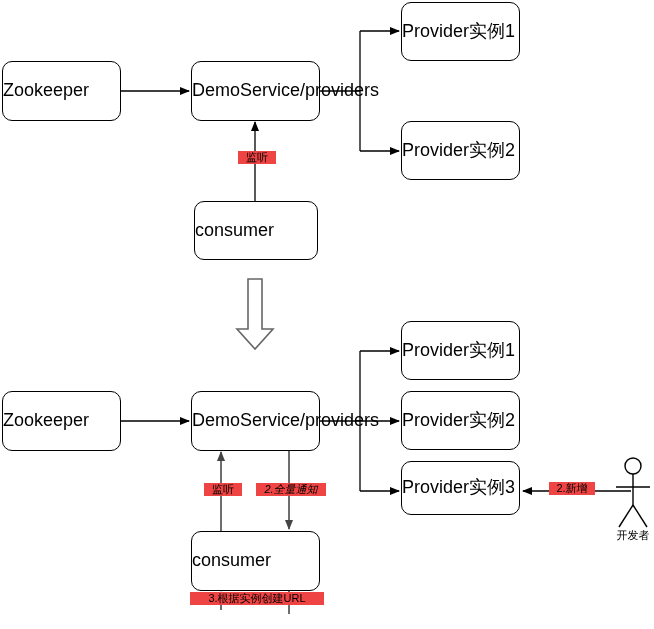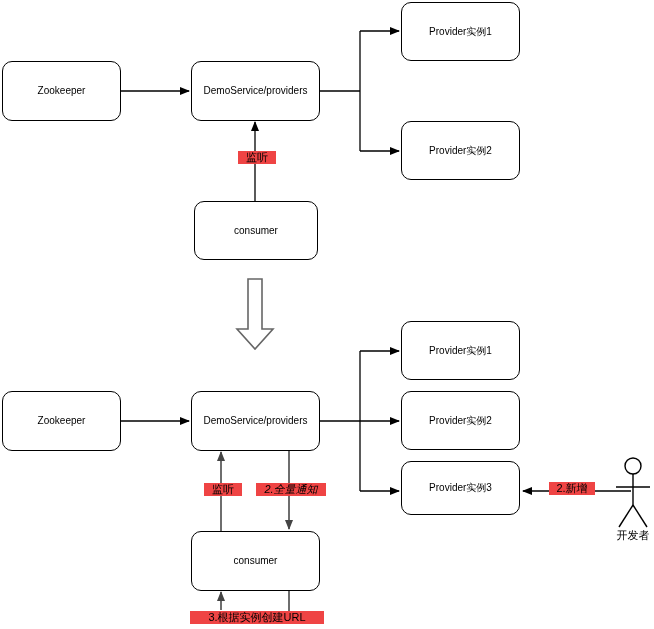--- a/index.html
+++ b/index.html
@@ -26,22 +26,22 @@
     height: 629px;
   }
   .node-box {
     position: absolute;
     box-sizing: border-box;
     border: 1.4px solid #000000;
     border-radius: 10px;
     background: #ffffff;
     display: flex;
     align-items: center;
-    justify-content: center;
-    font-size: 10px;
+    justify-content: flex-start;
+    font-size: 18px;
     color: #000000;
     line-height: 1.2;
     white-space: nowrap;
     letter-spacing: 0px;
   }
   .edge-label {
     position: absolute;
     font-size: 11px;
     color: #000000;
     background: #ef4444;
@@ -173,19 +173,19 @@
   </div>
 
   <div class="node-box" style="left:191px; top:531px; width:129px; height:60px;">
     <span>consumer</span>
   </div>
 
   <div class="edge-label" style="left:204px; top:483px; width:36px;">监听</div>
 
   <div class="edge-label" style="left:256px; top:483px; width:68px;font-style:italic;">2.全量通知</div>
 
-  <div class="edge-label" style="left:190px; top:611px; width:132px;">3.根据实例创建URL</div>
+  <div class="edge-label" style="left:190px; top:592px; width:132px;">3.根据实例创建URL</div>
 
   <div class="edge-label" style="left:549px; top:482px; width:44px;">2.新增</div>
 
   <div class="actor-label" style="left:609px; top:528px; width:48px;">开发者</div>
 
 </div>
 
 </body></html>

